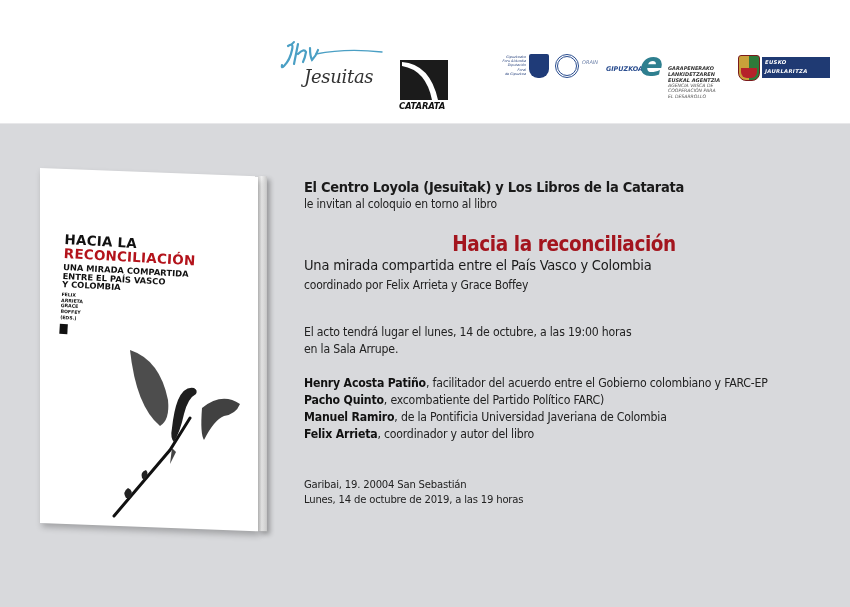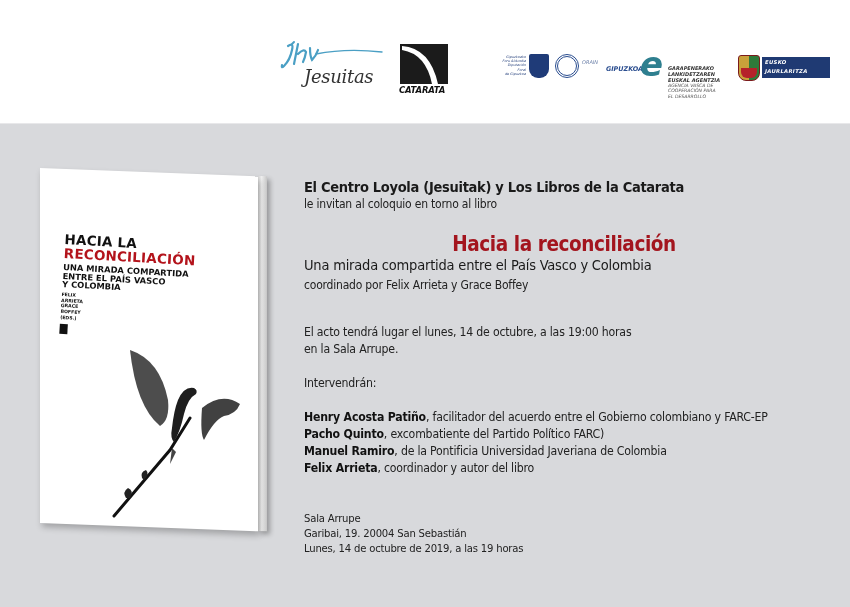--- a/index.html
+++ b/index.html
@@ -8,21 +8,21 @@
 
   .header { position: absolute; left: 0; top: 0; width: 850px; height: 123px; background: #ffffff; }
   .main { position: absolute; left: 0; top: 123px; width: 850px; height: 484px; background: #d8d9dc; border-top: 1px solid #e8e8ea; }
 
   
   .logo { position: absolute; font-style: italic; }
   .logo-jesuitas { left: 280px; top: 40px; width: 105px; height: 50px; }
   .logo-jesuitas .script { position: absolute; left: 0; top: 0; }
   .logo-jesuitas .word { position: absolute; left: 24px; top: 26px; font-family: "DejaVu Serif", serif; font-size: 18px; color: #333; letter-spacing: -0.3px; }
 
-  .logo-catarata { left: 400px; top: 44px; width: 24px; height: 50px; }
+  .logo-catarata { left: 400px; top: 60px; width: 24px; height: 50px; }
   .logo-catarata .box { position: absolute; left: 0; top: 0; width: 48px; height: 40px; background: #1b1b1b; overflow: hidden; }
   .logo-catarata .lbl { position: absolute; left: -1px; top: 41px; font-family: "DejaVu Sans", sans-serif; font-weight: bold; font-size: 8.5px; color: #111; letter-spacing: -0.2px; }
 
   .logo-gipuzkoa { left: 500px; top: 52px; width: 120px; height: 34px; }
   .logo-gipuzkoa .txt { position: absolute; left: 0; top: 3px; width: 26px; font-size: 3.4px; line-height: 4.2px; color: #1f3b78; text-align: right; }
   .logo-gipuzkoa .shield { position: absolute; left: 29px; top: 2px; width: 20px; height: 24px; background: #1f3b78; border-radius: 2px 2px 9px 9px; }
   .logo-gipuzkoa .g { position: absolute; left: 55px; top: 2px; width: 24px; height: 24px; border: 3px double #2a4d8f; border-radius: 50%; }
   .logo-gipuzkoa .orain { position: absolute; left: 82px; top: 7px; font-size: 5px; color: #6a7fa8; }
   .logo-gipuzkoa .gip { position: absolute; left: 82px; top: 13px; font-size: 6.4px; font-weight: bold; color: #2a4d8f; margin-left: 24px; }
 
@@ -163,27 +163,25 @@
 
   <div class="line book-title">Hacia la reconciliación</div>
   <div class="line book-subtitle">Una mirada compartida entre el País Vasco y Colombia</div>
   <div class="line book-coord">coordinado por Felix Arrieta y Grace Boffey</div>
 
   <div class="event para">
     <div class="line">El acto tendrá lugar el lunes, 14 de octubre, a las 19:00 horas</div>
     <div class="line">en la Sala Arrupe.</div>
   </div>
 
-  <div class="intv para line">Intervendrán:</div>
 
   <div class="speakers para">
     <div class="line"><b>Henry Acosta Patiño</b><span>, facilitador del acuerdo entre el Gobierno colombiano y FARC-EP</span></div>
     <div class="line"><b>Pacho Quinto</b><span>, excombatiente del Partido Político FARC)</span></div>
     <div class="line"><b>Manuel Ramiro</b><span>, de la Pontificia Universidad Javeriana de Colombia</span></div>
     <div class="line"><b>Felix Arrieta</b><span>, coordinador y autor del libro</span></div>
   </div>
 
   <div class="address para">
-    <div class="line">Sala Arrupe</div>
     <div class="line">Garibai, 19. 20004 San Sebastián</div>
     <div class="line">Lunes, 14 de octubre de 2019, a las 19 horas</div>
   </div>
 </div>
 
 </body></html>

